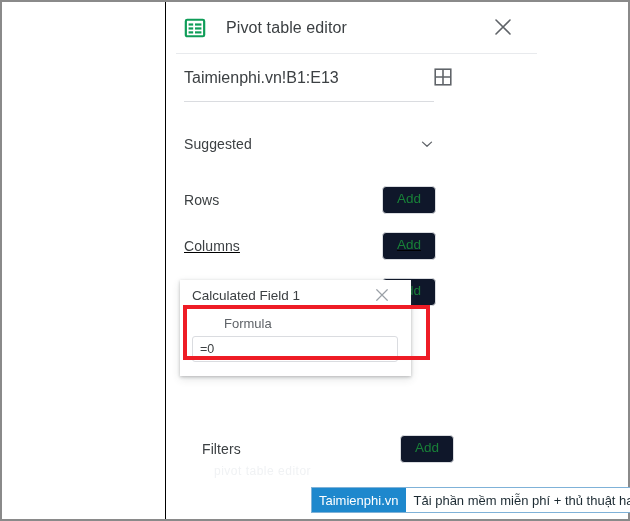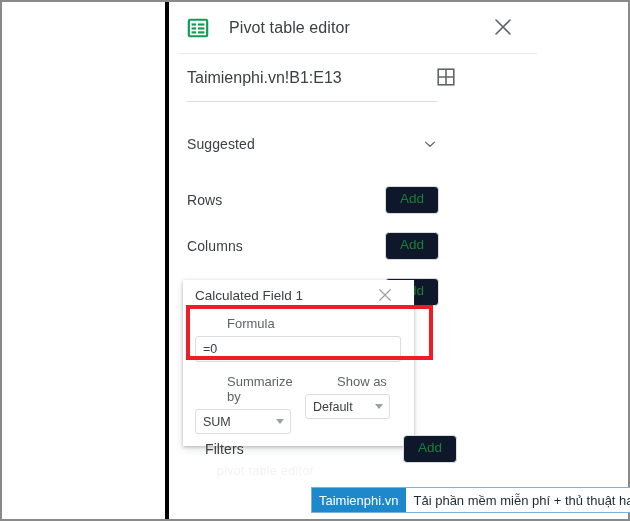--- a/index.html
+++ b/index.html
@@ -32,21 +32,21 @@
   }
 
   
   .editor-panel {
     position: absolute;
     left: 165px;
     top: 2px;
     width: 392px;
     height: 517px;
     background: #ffffff;
-    border-left: 4px solid #000000;
+    border-left: 1px solid #000000;
   }
 
   
   .panel-header {
     position: relative;
     height: 52px;
     display: flex;
     align-items: center;
     padding: 0 14px 0 18px;
   }
@@ -310,21 +310,21 @@
           <path d="M6 9.5 L12 15 L18 9.5" stroke="#5f6368" stroke-width="1.7" fill="none" stroke-linecap="round" stroke-linejoin="round"></path>
         </svg>
       </span>
     </div>
 
     <div class="section-row" style="margin-top:12px;">
       <span class="section-label">Rows</span>
       <button class="add-btn">Add</button>
     </div>
 
-    <div class="section-row" style="margin-top:2px;">
+    <div class="section-row" style="margin-top:2px;text-decoration:underline;">
       <span class="section-label">Columns</span>
       <button class="add-btn">Add</button>
     </div>
 
     <div class="section-row" style="margin-top:2px;">
       <span class="section-label">Values</span>
       <button class="add-btn">Add</button>
     </div>
 
     <div class="calc-card">
@@ -335,36 +335,20 @@
             <path d="M5 5 L19 19 M19 5 L5 19" stroke="#9aa0a6" stroke-width="1.6" fill="none" stroke-linecap="round"></path>
           </svg>
         </span>
       </div>
 
       <div class="formula-block">
         <span class="field-label">Formula</span>
         <input class="formula-input" type="text" value="=0" style="">
       </div>
 
-      <div class="selects-row">
-        <div class="select-wrap">
-          <span class="field-label">Summarize by</span>
-          <div class="select-box">
-            <span class="select-value">SUM</span>
-            <span class="select-caret"></span>
-          </div>
-        </div>
-        <div class="select-wrap">
-          <span class="field-label">Show as</span>
-          <div class="select-box">
-            <span class="select-value">Default</span>
-            <span class="select-caret"></span>
-          </div>
-        </div>
-      </div>
     </div>
 
     <div class="section-row" style="position:absolute; left:18px; top:425px;">
       <span class="section-label">Filters</span>
       <button class="add-btn">Add</button>
     </div>
 
     <div class="faint-text">pivot table editor</div>
 
     <div class="red-box"></div>

